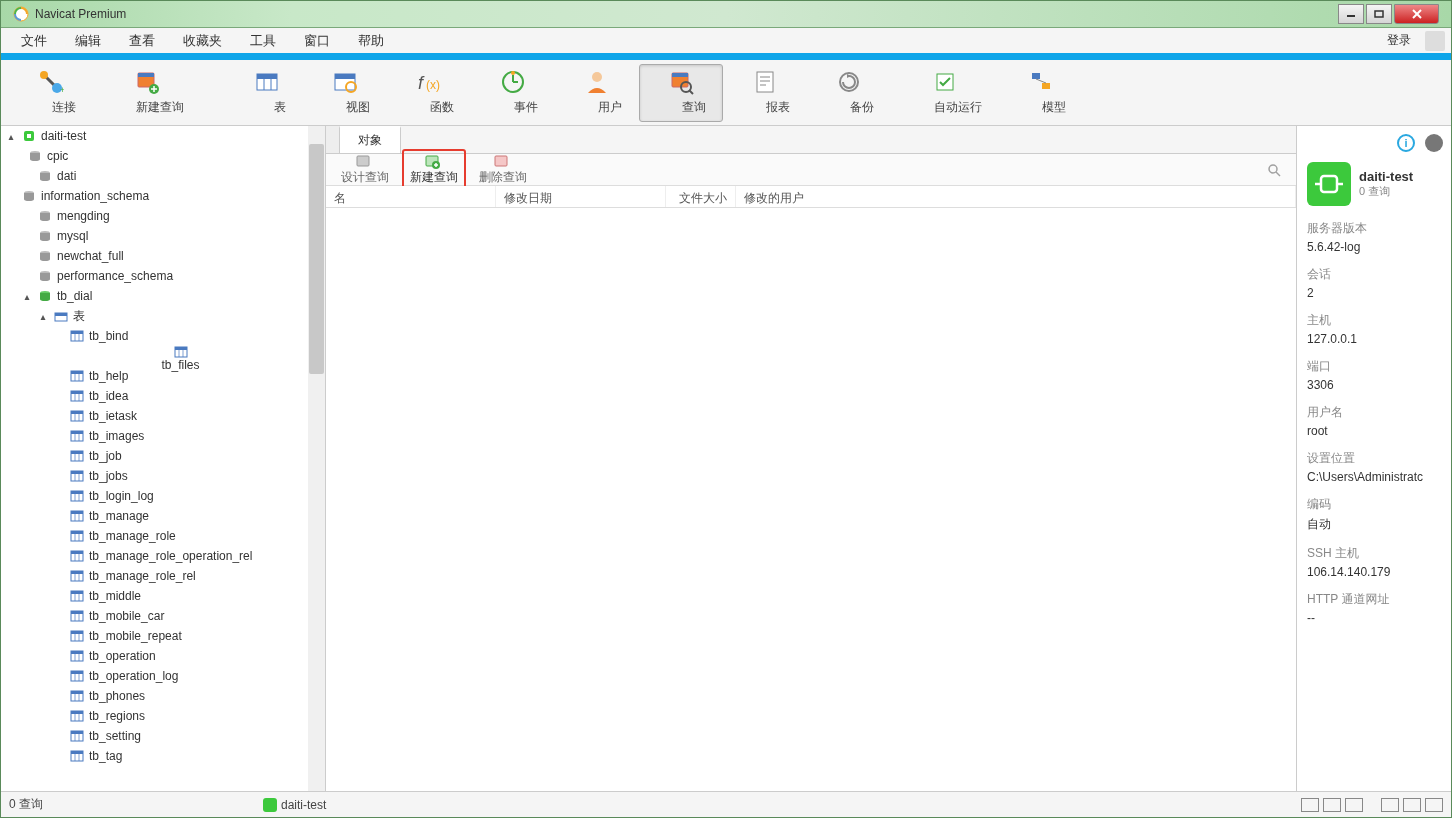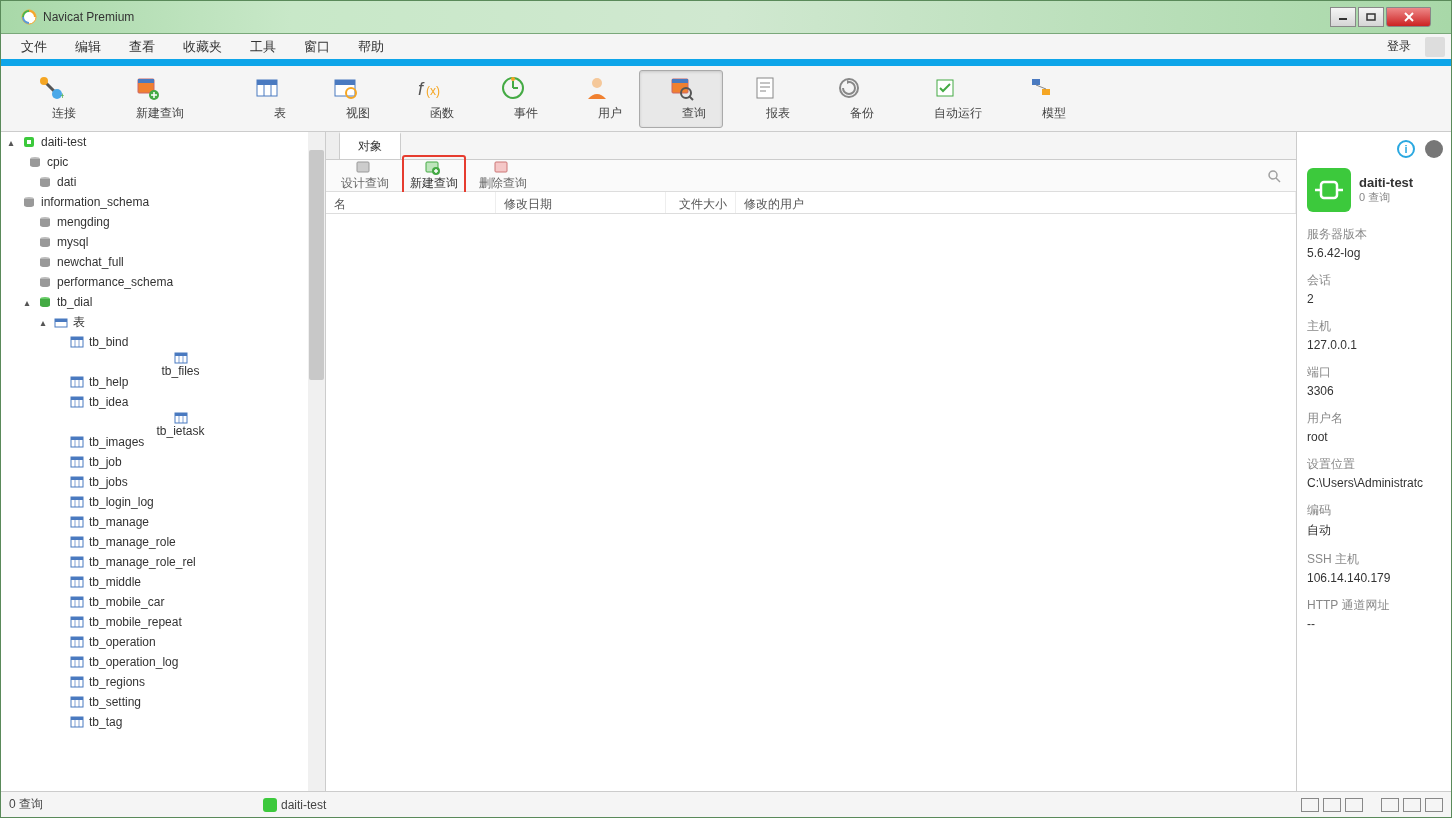--- a/index.html
+++ b/index.html
@@ -1,21 +1,21 @@
 <!DOCTYPE html>
 <html><head>
 <meta charset="utf-8">
 <style>
 * { margin: 0; padding: 0; box-sizing: border-box; font-family: "Microsoft YaHei", sans-serif; }
 body { background: #fff; font-size: 12px; color: #333; overflow: hidden; }
 
 .window { width: 1452px; height: 818px; display: flex; flex-direction: column; border: 1px solid #5a8a5a; }
 
 
-.titlebar { height: 33px; background: linear-gradient(to right, #a8d8a8, #c8e8c8 20%, #d0e8d0 50%, #a8d8a8); display: flex; align-items: center; padding: 0 20px; border-bottom: 1px solid #7aa87a; }
+.titlebar { height: 27px; background: linear-gradient(to right, #a8d8a8, #c8e8c8 20%, #d0e8d0 50%, #a8d8a8); display: flex; align-items: center; padding: 0 12px; border-bottom: 1px solid #7aa87a; }
 .titlebar-icon { width: 16px; height: 16px; margin-right: 6px; }
 .titlebar-title { color: #333; font-size: 12px; flex: 0 0 auto; }
 .titlebar-spacer { flex: 1; }
 .titlebar-btns { display: flex; }
 .titlebar-btn { width: 30px; height: 20px; margin-left: 2px; border: 1px solid #888; background: linear-gradient(#f5f5f5,#d5d5d5); display: flex; align-items: center; justify-content: center; cursor: pointer; font-size: 10px; }
 .titlebar-btn.close { background: linear-gradient(#e88,#c22); color: #fff; width: 45px; border-radius: 0 0 3px 3px; }
 .titlebar-btn.min, .titlebar-btn.max { width: 26px; }
 
 
 .menubar { height: 32px; background: #f5f5f5; display: flex; align-items: center; padding: 0 6px; border-bottom: 7px solid #0ea5e9; }
@@ -405,21 +405,21 @@
             <span class="tree-icon">
               <svg width="14" height="12">
                 <rect x="1" y="1" width="12" height="10" fill="#fff" stroke="#4a7ac0"></rect>
                 <rect x="1" y="1" width="12" height="3" fill="#4a7ac0"></rect>
                 <line x1="5" y1="1" x2="5" y2="11" stroke="#4a7ac0" stroke-width="0.7"></line>
                 <line x1="9" y1="1" x2="9" y2="11" stroke="#4a7ac0" stroke-width="0.7"></line>
               </svg>
             </span>
             <span class="tree-label">tb_idea</span>
           </div>
-          <div class="tree-node" style="padding-left: 52px; flex-direction: column;">
+          <div class="tree-node" style="padding-left: 52px;">
             <span class="tree-toggle"></span>
             <span class="tree-icon">
               <svg width="14" height="12">
                 <rect x="1" y="1" width="12" height="10" fill="#fff" stroke="#4a7ac0"></rect>
                 <rect x="1" y="1" width="12" height="3" fill="#4a7ac0"></rect>
                 <line x1="5" y1="1" x2="5" y2="11" stroke="#4a7ac0" stroke-width="0.7"></line>
                 <line x1="9" y1="1" x2="9" y2="11" stroke="#4a7ac0" stroke-width="0.7"></line>
               </svg>
             </span>
             <span class="tree-label">tb_ietask</span>
@@ -489,20 +489,32 @@
             <span class="tree-icon">
               <svg width="14" height="12">
                 <rect x="1" y="1" width="12" height="10" fill="#fff" stroke="#4a7ac0"></rect>
                 <rect x="1" y="1" width="12" height="3" fill="#4a7ac0"></rect>
                 <line x1="5" y1="1" x2="5" y2="11" stroke="#4a7ac0" stroke-width="0.7"></line>
                 <line x1="9" y1="1" x2="9" y2="11" stroke="#4a7ac0" stroke-width="0.7"></line>
               </svg>
             </span>
             <span class="tree-label">tb_manage_role</span>
           </div>
+          <div class="tree-node" style="padding-left: 52px;">
+            <span class="tree-toggle"></span>
+            <span class="tree-icon">
+              <svg width="14" height="12">
+                <rect x="1" y="1" width="12" height="10" fill="#fff" stroke="#4a7ac0"></rect>
+                <rect x="1" y="1" width="12" height="3" fill="#4a7ac0"></rect>
+                <line x1="5" y1="1" x2="5" y2="11" stroke="#4a7ac0" stroke-width="0.7"></line>
+                <line x1="9" y1="1" x2="9" y2="11" stroke="#4a7ac0" stroke-width="0.7"></line>
+              </svg>
+            </span>
+            <span class="tree-label">tb_manage_role_operation_rel</span>
+          </div>
           <div class="tree-node" style="padding-left: 52px; text-align: center;">
             <span class="tree-toggle"></span>
             <span class="tree-icon">
               <svg width="14" height="12">
                 <rect x="1" y="1" width="12" height="10" fill="#fff" stroke="#4a7ac0"></rect>
                 <rect x="1" y="1" width="12" height="3" fill="#4a7ac0"></rect>
                 <line x1="5" y1="1" x2="5" y2="11" stroke="#4a7ac0" stroke-width="0.7"></line>
                 <line x1="9" y1="1" x2="9" y2="11" stroke="#4a7ac0" stroke-width="0.7"></line>
               </svg>
             </span>
@@ -560,20 +572,32 @@
             <span class="tree-toggle"></span>
             <span class="tree-icon">
               <svg width="14" height="12">
                 <rect x="1" y="1" width="12" height="10" fill="#fff" stroke="#4a7ac0"></rect>
                 <rect x="1" y="1" width="12" height="3" fill="#4a7ac0"></rect>
                 <line x1="5" y1="1" x2="5" y2="11" stroke="#4a7ac0" stroke-width="0.7"></line>
                 <line x1="9" y1="1" x2="9" y2="11" stroke="#4a7ac0" stroke-width="0.7"></line>
               </svg>
             </span>
             <span class="tree-label">tb_operation_log</span>
+          </div>
+          <div class="tree-node" style="padding-left: 52px;">
+            <span class="tree-toggle"></span>
+            <span class="tree-icon">
+              <svg width="14" height="12">
+                <rect x="1" y="1" width="12" height="10" fill="#fff" stroke="#4a7ac0"></rect>
+                <rect x="1" y="1" width="12" height="3" fill="#4a7ac0"></rect>
+                <line x1="5" y1="1" x2="5" y2="11" stroke="#4a7ac0" stroke-width="0.7"></line>
+                <line x1="9" y1="1" x2="9" y2="11" stroke="#4a7ac0" stroke-width="0.7"></line>
+              </svg>
+            </span>
+            <span class="tree-label">tb_phones</span>
           </div>
           <div class="tree-node" style="padding-left: 52px;">
             <span class="tree-toggle"></span>
             <span class="tree-icon">
               <svg width="14" height="12">
                 <rect x="1" y="1" width="12" height="10" fill="#fff" stroke="#4a7ac0"></rect>
                 <rect x="1" y="1" width="12" height="3" fill="#4a7ac0"></rect>
                 <line x1="5" y1="1" x2="5" y2="11" stroke="#4a7ac0" stroke-width="0.7"></line>
                 <line x1="9" y1="1" x2="9" y2="11" stroke="#4a7ac0" stroke-width="0.7"></line>
               </svg>

